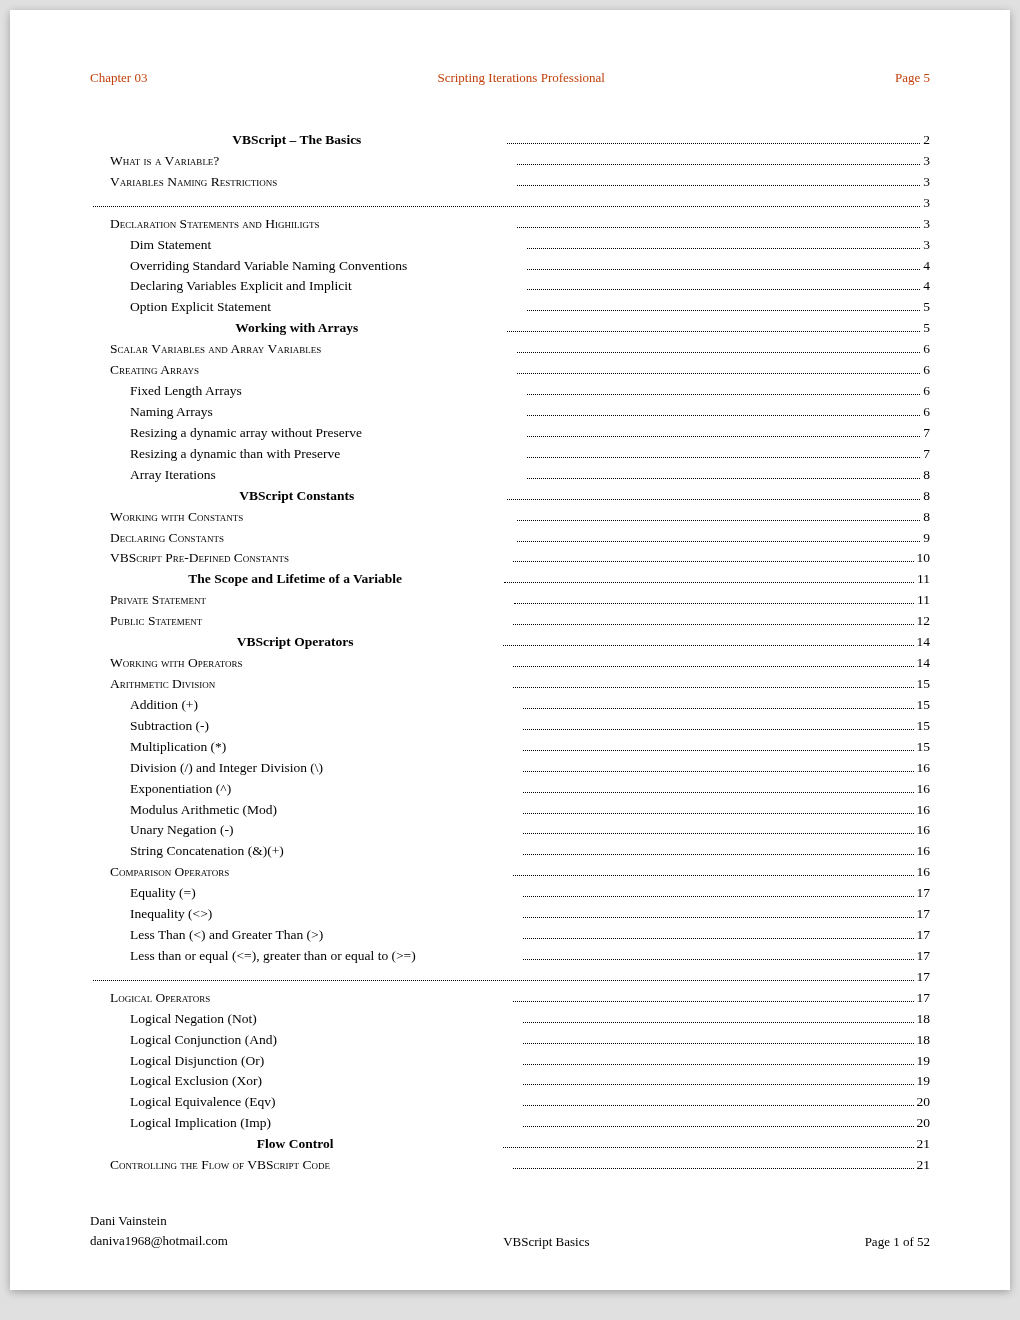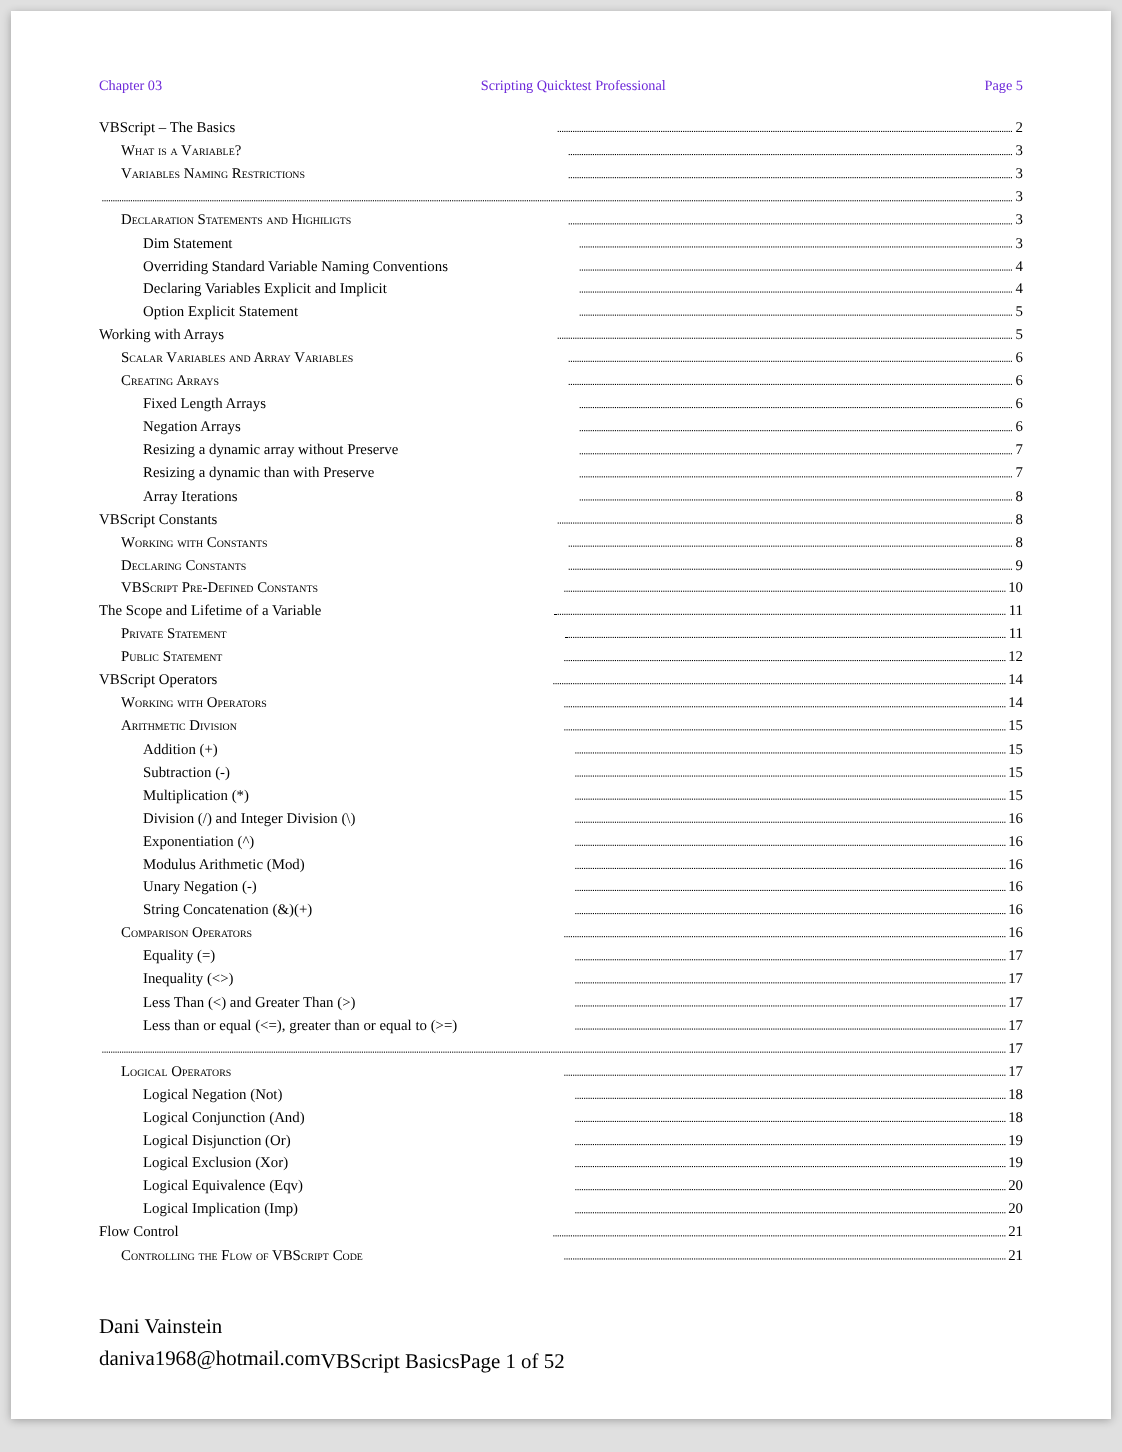--- a/index.html
+++ b/index.html
@@ -18,23 +18,23 @@
       background: #fff;
       padding: 60px 80px 60px 80px;
       box-shadow: 0 2px 8px rgba(0,0,0,0.3);
       position: relative;
     }
     .header {
       display: flex;
       justify-content: space-between;
       align-items: center;
       border-bottom: none;
-      margin-bottom: 20px;
+      margin-bottom: 44px;
       font-size: 13px;
-      color: #6d28d9;
+      color: #c2410c;
     }
     .toc-container {
       width: 100%;
     }
     .toc-entry {
       display: flex;
       justify-content: space-between;
       align-items: baseline;
       width: 100%;
       line-height: 1.55;
@@ -51,60 +51,62 @@
       border-bottom: 1px dotted #000;
       margin: 0 3px 3px 3px;
       min-width: 20px;
     }
     .toc-entry .toc-page {
       white-space: nowrap;
       font-size: 13.5px;
     }
     
     .level1 .toc-title {
-      font-weight: normal;
-      font-size: 13.5px;
+      font-weight: bold;
+      font-size: 13.5px;
+      text-align: center;
     }
     
     .level2 .toc-title {
       font-variant: small-caps;
       padding-left: 20px;
       font-size: 13.5px;
     }
     
     .level3 .toc-title {
       padding-left: 40px;
       font-size: 13.5px;
       font-style: normal;
     }
     .footer {
       position: absolute;
       bottom: 40px;
       left: 80px;
       right: 80px;
       display: flex;
+      justify-content: space-between;
       align-items: flex-end;
-      font-size: 19px;
+      font-size: 13px;
       color: #000;
       border-top: none;
     }
     .footer-left {
       display: flex;
       flex-direction: column;
       line-height: 1.5;
     }
   </style>
 </head>
 <body>
 
 <div class="page">
 
   <div class="header">
     <span>Chapter 03</span>
-    <span>Scripting Quicktest Professional</span>
+    <span>Scripting Iterations Professional</span>
     <span>Page 5</span>
   </div>
 
   <div class="toc-container" id="toc-container">
   <div class="toc-entry level1">
         <span class="toc-title">VBScript – The Basics</span>
         <span class="toc-dots"></span>
         <span class="toc-page">2</span>
       </div>
       <div class="toc-entry level2">
@@ -160,21 +162,21 @@
         <span class="toc-title">Creating Arrays</span>
         <span class="toc-dots"></span>
         <span class="toc-page">6</span>
       </div>
       <div class="toc-entry level3">
         <span class="toc-title">Fixed Length Arrays</span>
         <span class="toc-dots"></span>
         <span class="toc-page">6</span>
       </div>
       <div class="toc-entry level3">
-        <span class="toc-title">Negation Arrays</span>
+        <span class="toc-title">Naming Arrays</span>
         <span class="toc-dots"></span>
         <span class="toc-page">6</span>
       </div>
       <div class="toc-entry level3">
         <span class="toc-title">Resizing a dynamic array without Preserve</span>
         <span class="toc-dots"></span>
         <span class="toc-page">7</span>
       </div>
       <div class="toc-entry level3">
         <span class="toc-title">Resizing a dynamic than with Preserve</span>

